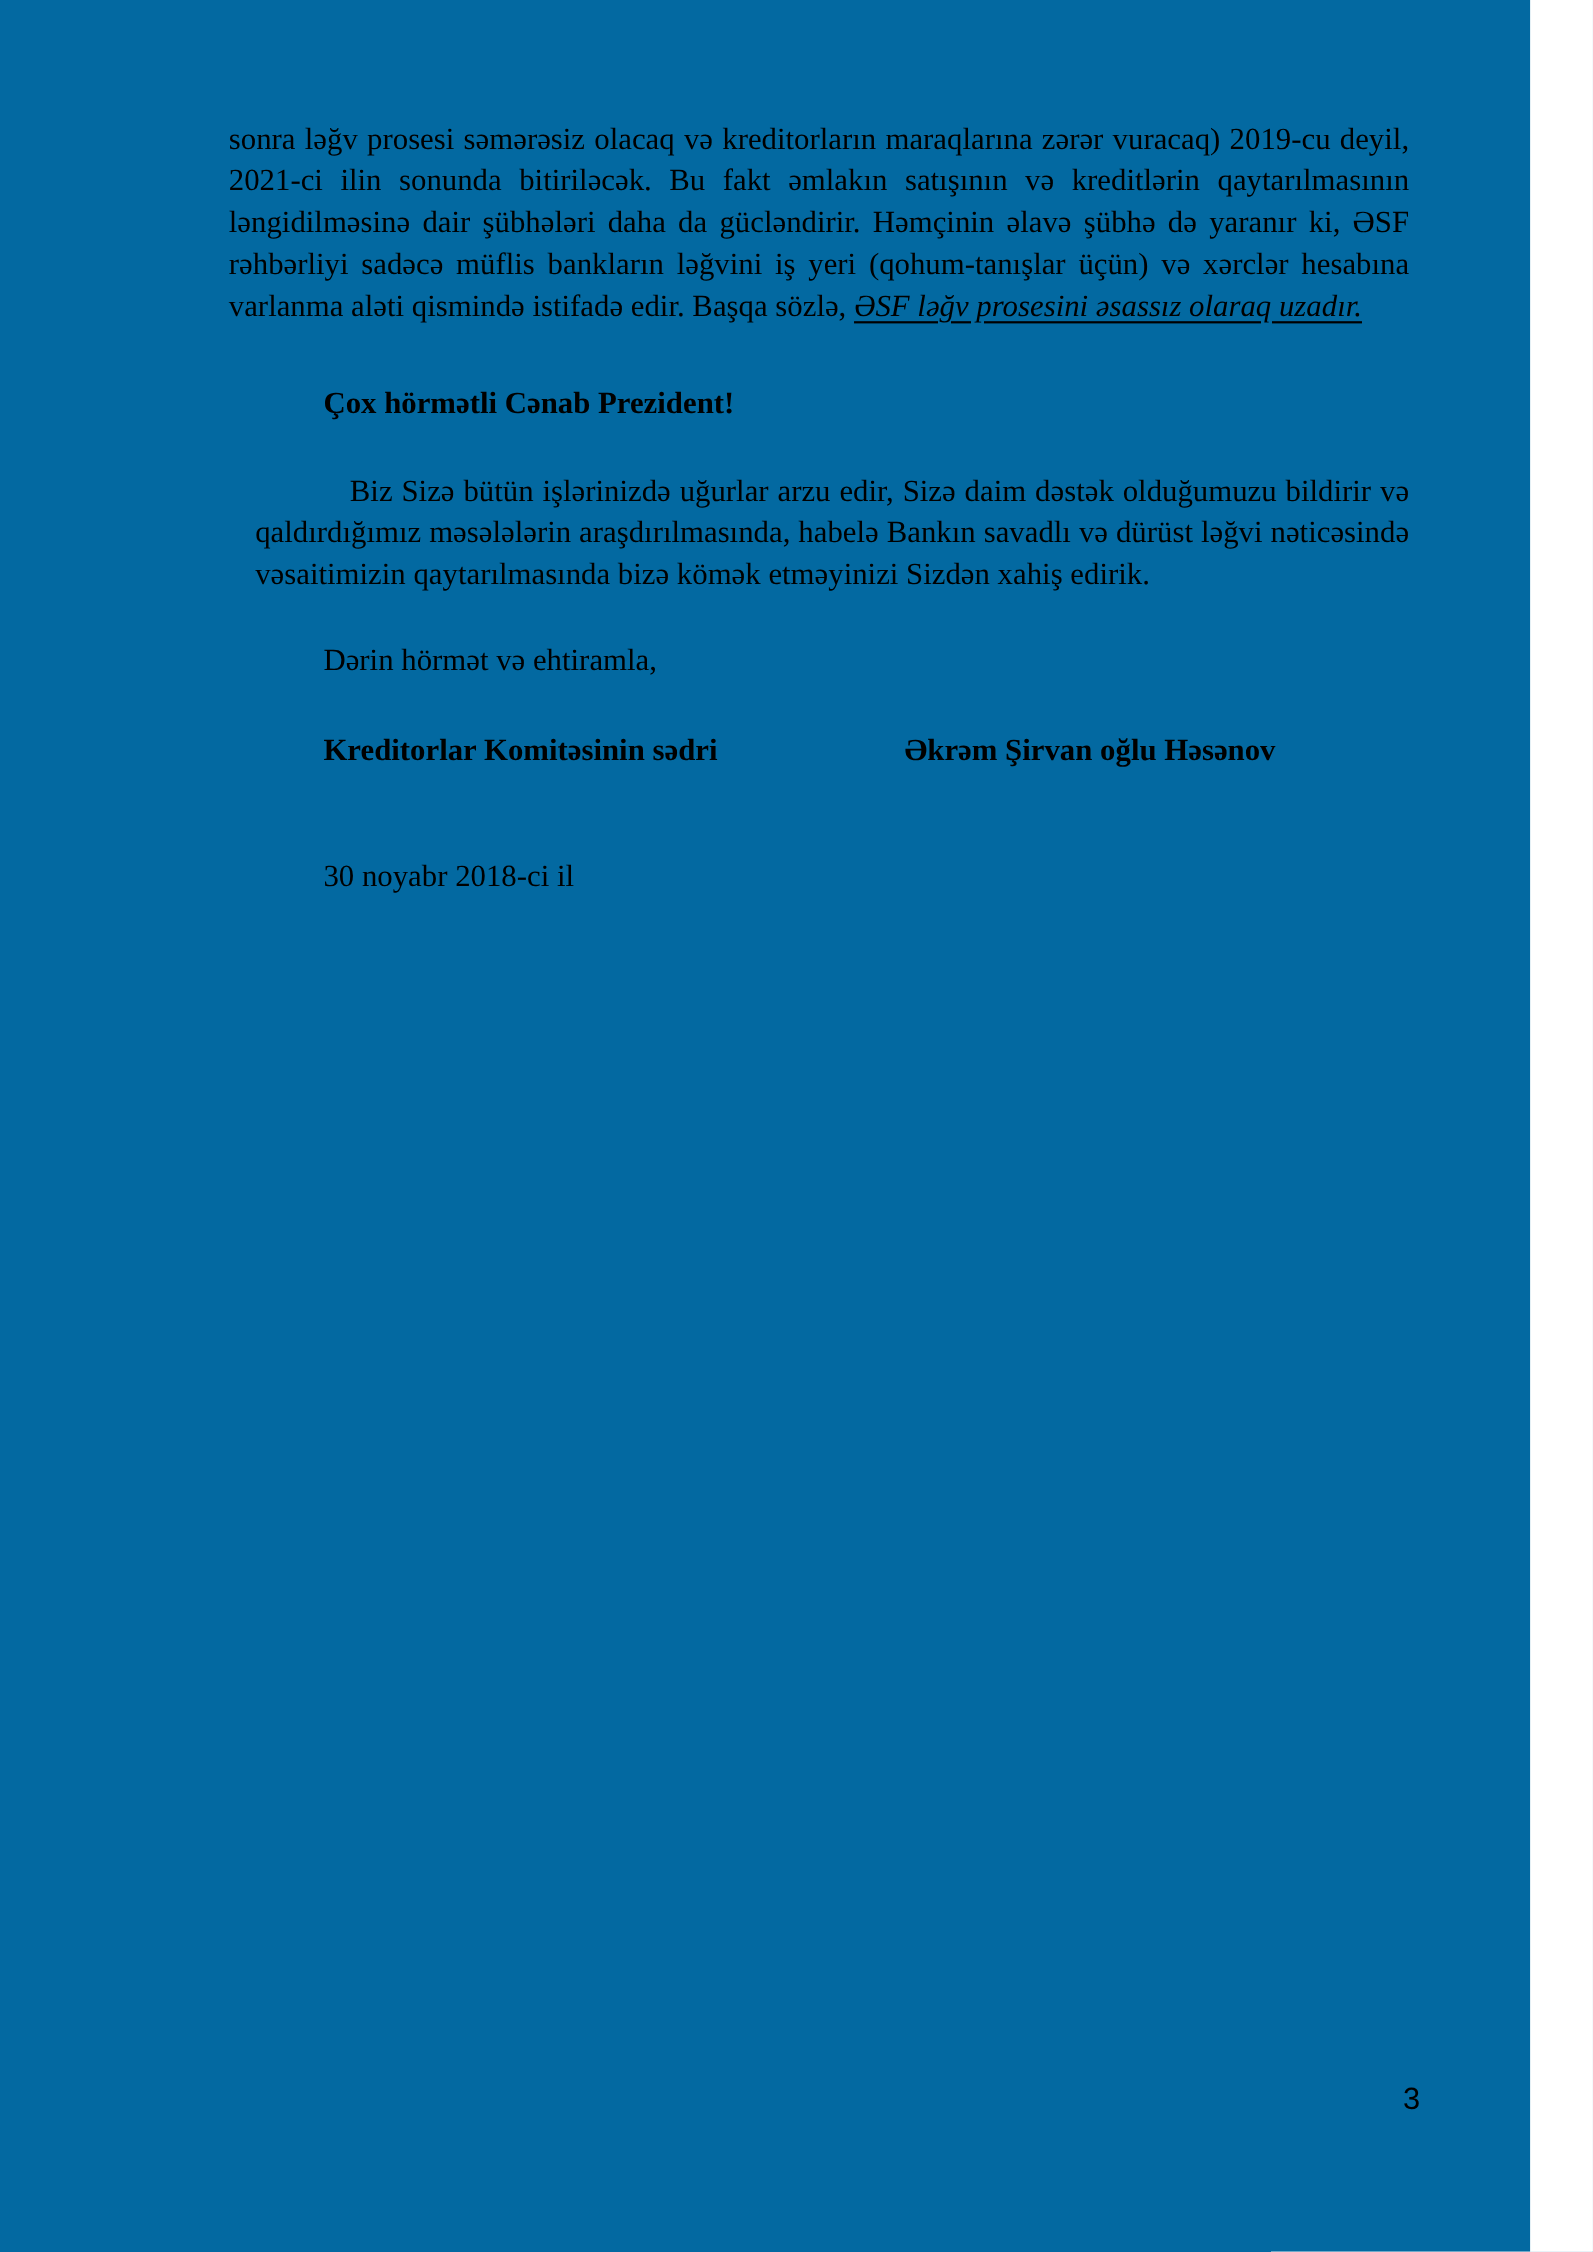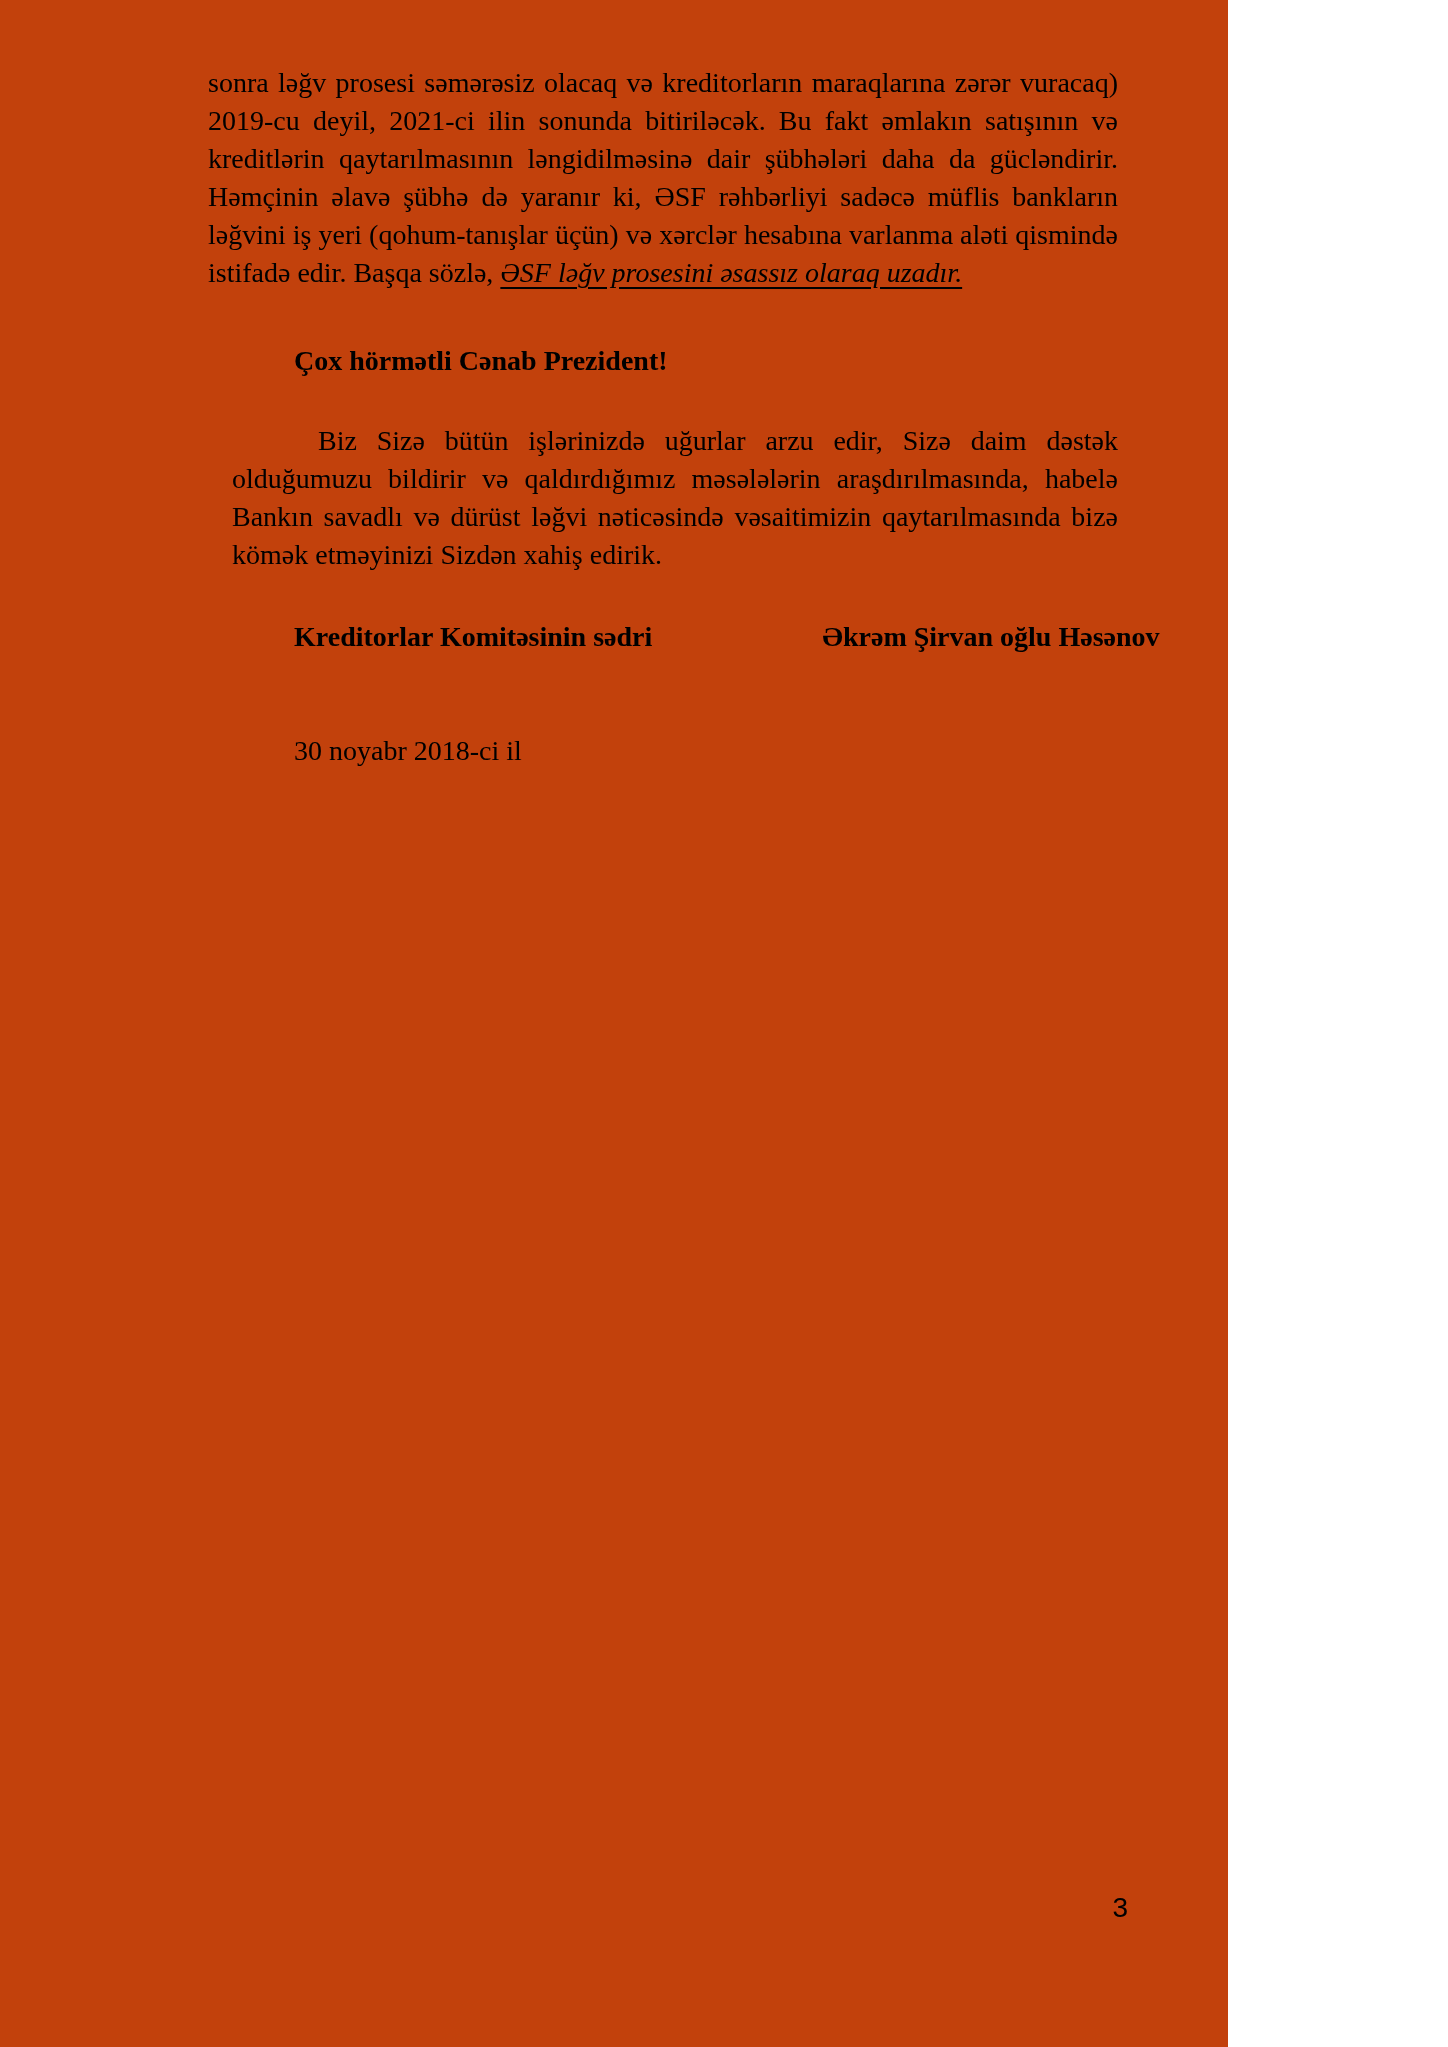--- a/index.html
+++ b/index.html
@@ -1,27 +1,27 @@
 <!DOCTYPE html>
 <html><head>
 <meta charset="utf-8">
 <style>
   * { margin: 0; padding: 0; box-sizing: border-box; }
   html, body { background: #ffffff; }
   .page {
     position: relative;
-    width: 1228px;
+    width: 1391px;
     height: 2047px;
-    background: #c2410c;
+    background: #0369a1;
     overflow: hidden;
     font-family: "Liberation Serif", "DejaVu Serif", serif;
     font-size: 28px;
     line-height: 38px;
     color: #000000;
-    padding: 64px 110px 0 208px;
+    padding: 108px 110px 0 208px;
   }
   .justify { text-align: justify; }
   .indent-first { text-indent: 86px; }
   .emph {
     font-style: italic;
     text-decoration: underline;
     text-underline-offset: 5px;
   }
   .salutation {
     font-weight: bold;
@@ -54,20 +54,21 @@
 <body>
 
 <div class="page">
 
   <p class="justify"><span>sonra ləğv prosesi səmərəsiz olacaq və kreditorların maraqlarına zərər vuracaq) 2019-cu deyil, 2021-ci ilin sonunda bitiriləcək. Bu fakt əmlakın satışının və kreditlərin qaytarılmasının ləngidilməsinə dair şübhələri daha da gücləndirir. Həmçinin əlavə şübhə də yaranır ki, ƏSF rəhbərliyi sadəcə müflis bankların ləğvini iş yeri (qohum-tanışlar üçün) və xərclər hesabına varlanma aləti qismində istifadə edir. Başqa sözlə, </span><span class="emph">ƏSF ləğv prosesini əsassız olaraq uzadır.</span></p>
 
   <p class="salutation">Çox hörmətli Cənab Prezident!</p>
 
   <p class="justify indent-first para2">Biz Sizə bütün işlərinizdə uğurlar arzu edir, Sizə daim dəstək olduğumuzu bildirir və qaldırdığımız məsələlərin araşdırılmasında, habelə Bankın savadlı və dürüst ləğvi nəticəsində vəsaitimizin qaytarılmasında bizə kömək etməyinizi Sizdən xahiş edirik.</p>
 
+  <p class="closing">Dərin hörmət və ehtiramla,</p>
 
   <div class="sig-row">
     <span>Kreditorlar Komitəsinin sədri</span><span class="sig-name">Əkrəm Şirvan oğlu Həsənov</span>
   </div>
 
   <p class="date-line">30 noyabr 2018-ci il</p>
 
 
   <div class="page-number">3</div>
 

